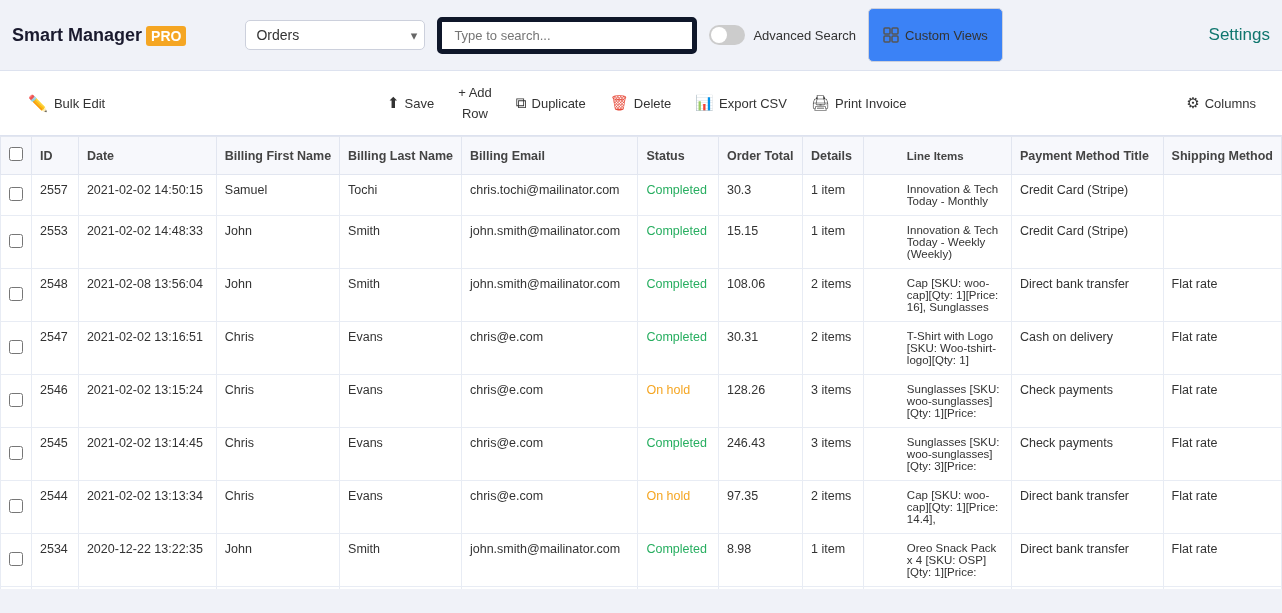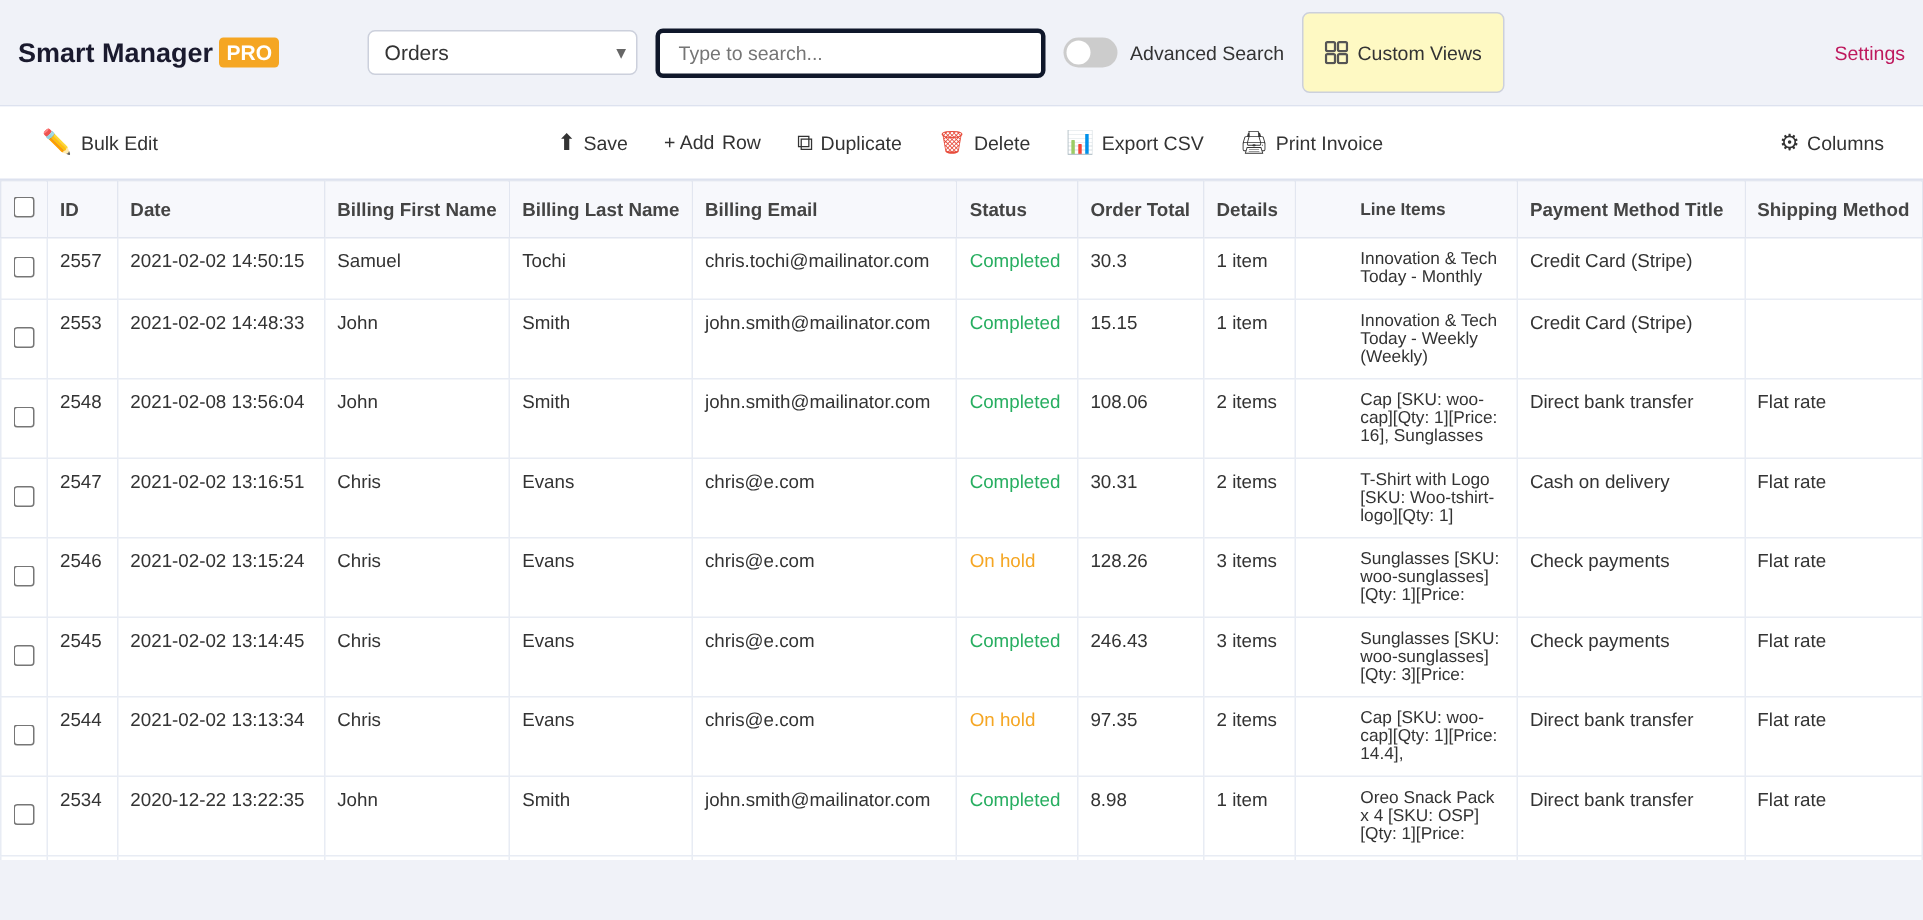--- a/index.html
+++ b/index.html
@@ -9,21 +9,21 @@
     .header {
       display: flex;
       align-items: center;
       background: #f0f2f8;
       padding: 8px 12px;
       gap: 12px;
       border-bottom: 1px solid #dde2ef;
     }
     .logo {
       display: flex;
-      align-items: flex-start;
+      align-items: flex-end;
       gap: 4px;
       font-size: 18px;
       font-weight: 700;
       color: #1a1a2e;
       white-space: nowrap;
     }
     .logo-pro {
       background: #f5a623;
       color: white;
       font-size: 14px;
@@ -50,21 +50,21 @@
     .select-wrapper::after {
       content: '▾';
       position: absolute;
       right: 8px;
       top: 50%;
       transform: translateY(-50%);
       pointer-events: none;
       color: #666;
     }
     .search-box {
-      border: 3px solid #0f172a;
+      border: 5px solid #0f172a;
       border-radius: 5px;
       padding: 6px 12px;
       font-size: 13px;
       width: 260px;
       color: #333;
       background: white;
     }
     .advanced-search {
       display: flex;
       align-items: center;
@@ -88,35 +88,35 @@
       background: white;
       border-radius: 50%;
       top: 2px;
       left: 2px;
       transition: left 0.2s;
     }
     .custom-views-btn {
       display: flex;
       align-items: center;
       gap: 6px;
-      background: #fef9c3;
+      background: #3b82f6;
       border: 1px solid #ccd0dc;
       border-radius: 5px;
       padding: 18px 14px;
       font-size: 13px;
       color: #333;
       cursor: pointer;
       font-weight: 500;
     }
     .custom-views-btn svg { color: #666; }
     .settings-link {
       margin-left: auto;
-      color: #be185d;
+      color: #0f766e;
       text-decoration: none;
-      font-size: 13px;
+      font-size: 17px;
     }
 
     
     .toolbar {
       display: flex;
       align-items: center;
       background: white;
       padding: 8px 16px;
       gap: 4px;
       border-bottom: 1px solid #dde2ef;
@@ -187,21 +187,21 @@
     .col-lname { width: 90px; }
     .col-email { width: 190px; }
     .col-status { width: 85px; }
     .col-total { width: 85px; }
     .col-details { width: 65px; }
     .col-lineitems { width: 200px; font-size: 11.5px; padding-left: 43px; }
     .col-payment { width: 160px; }
     .col-shipping { width: 100px; }
     input[type="checkbox"] { cursor: pointer; width: 14px; height: 14px; }
 
-    .add-row-btn { flex-direction: row; line-height: 1.2; }
+    .add-row-btn { flex-direction: column; line-height: 1.2; }
   </style>
 </head>
 <body>
 
 <div class="header">
   <div class="logo">
     <span>Smart Manager</span>
     <span class="logo-pro">PRO</span>
   </div>
 

